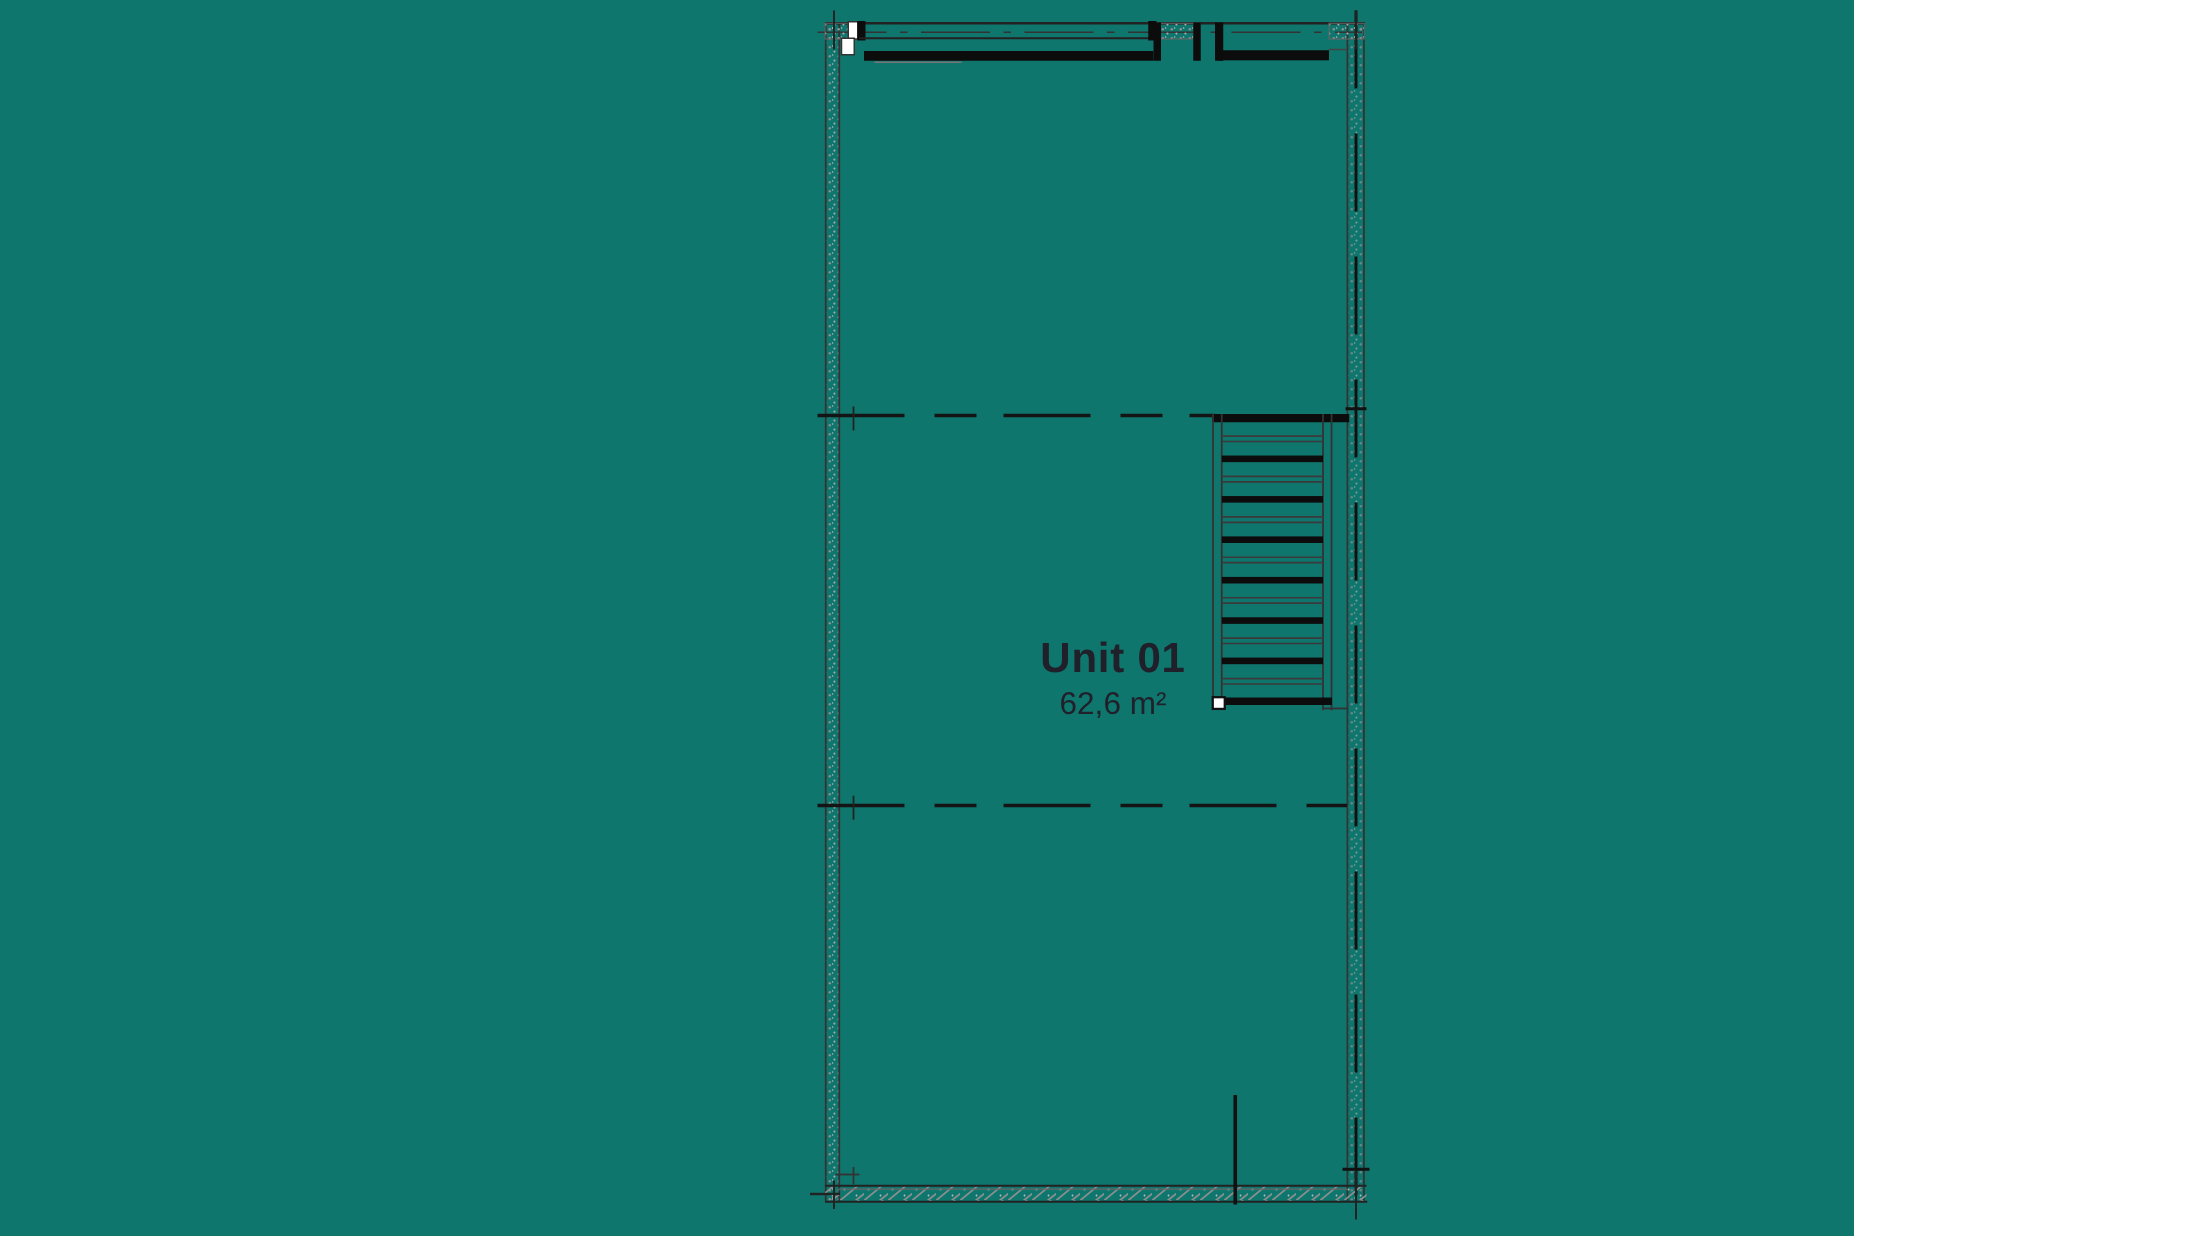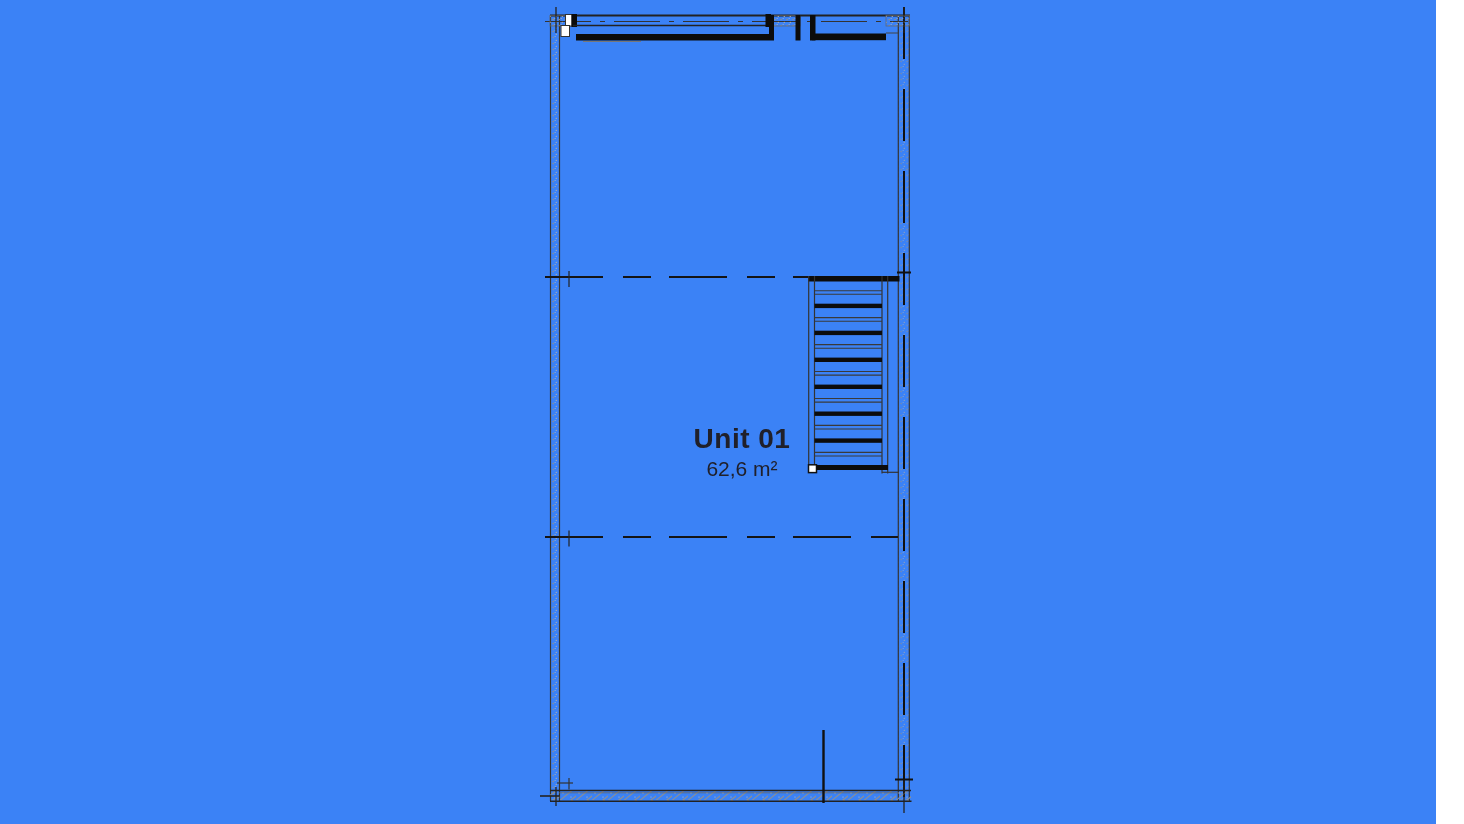--- a/index.html
+++ b/index.html
@@ -1,19 +1,19 @@
 <!DOCTYPE html>
 <html><head>
 <meta charset="utf-8">
 <style>
   html,body{margin:0;padding:0;background:#ffffff;}
   .canvas{
     position:relative;
-    width:1436px;height:824px;
-    background:#3b82f6;
+    width:1236px;height:824px;
+    background:#0f766e;
     overflow:hidden;
     font-family:"Liberation Sans", sans-serif;
   }
   svg{position:absolute;left:0;top:0;}
   .unit-title{
     font-family:"Liberation Sans", sans-serif;
     font-size:28px;
     font-weight:bold;
     letter-spacing:0.5px;
   }

